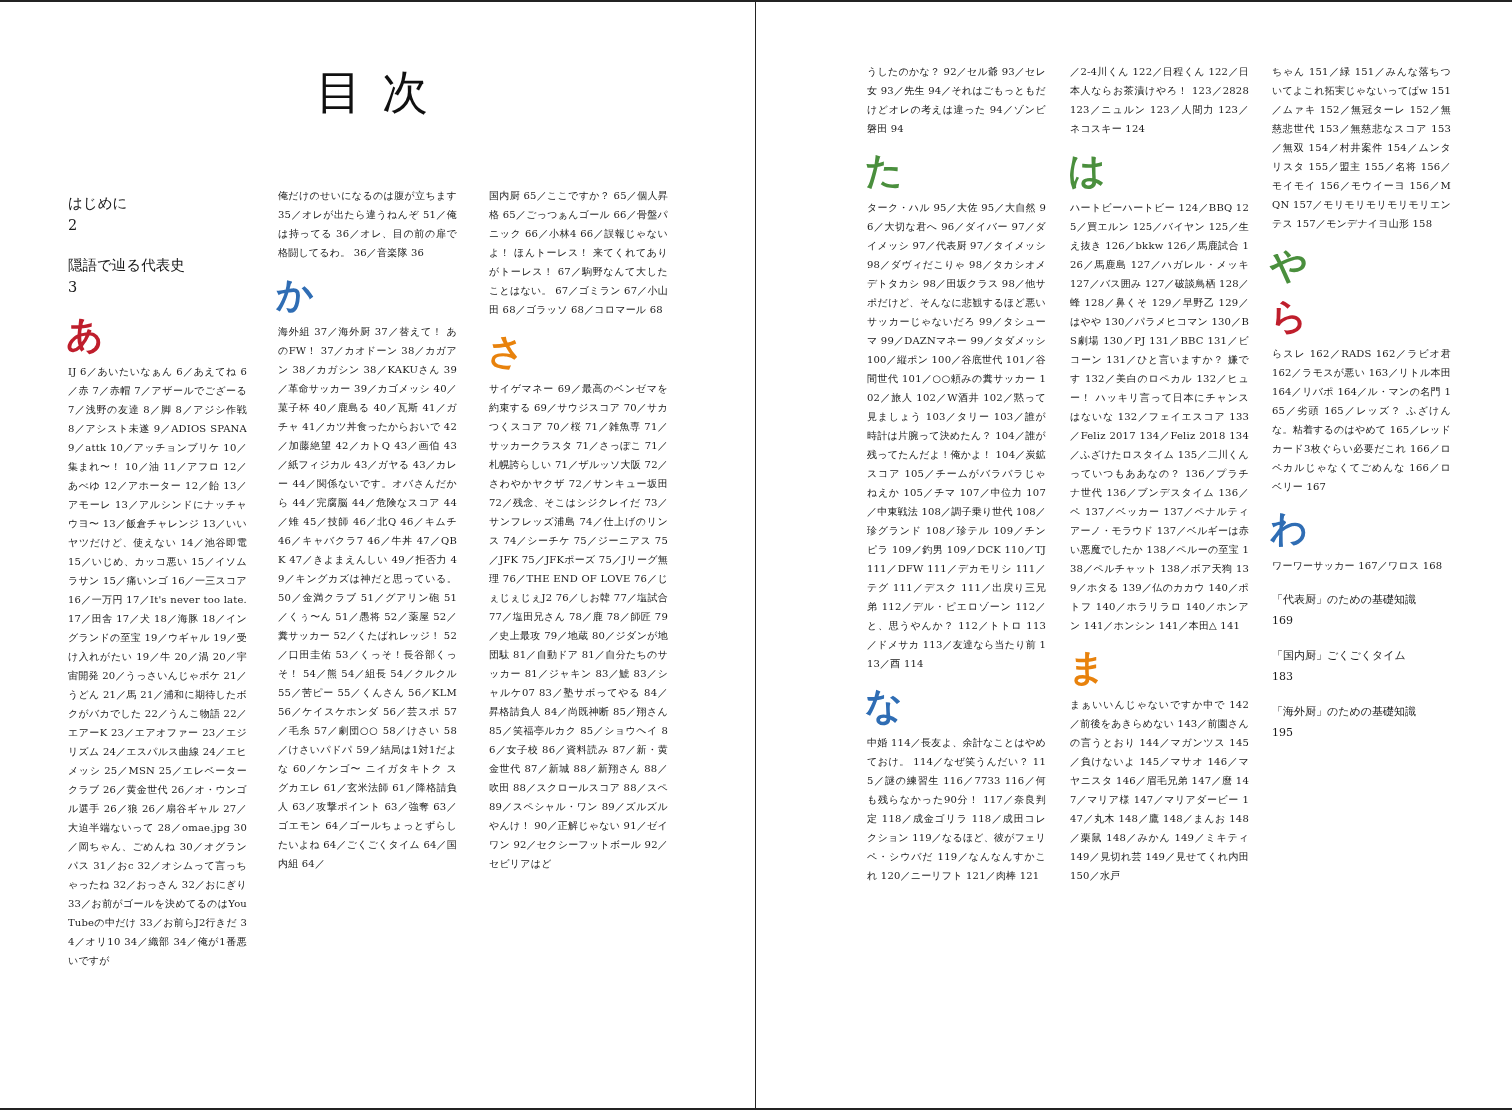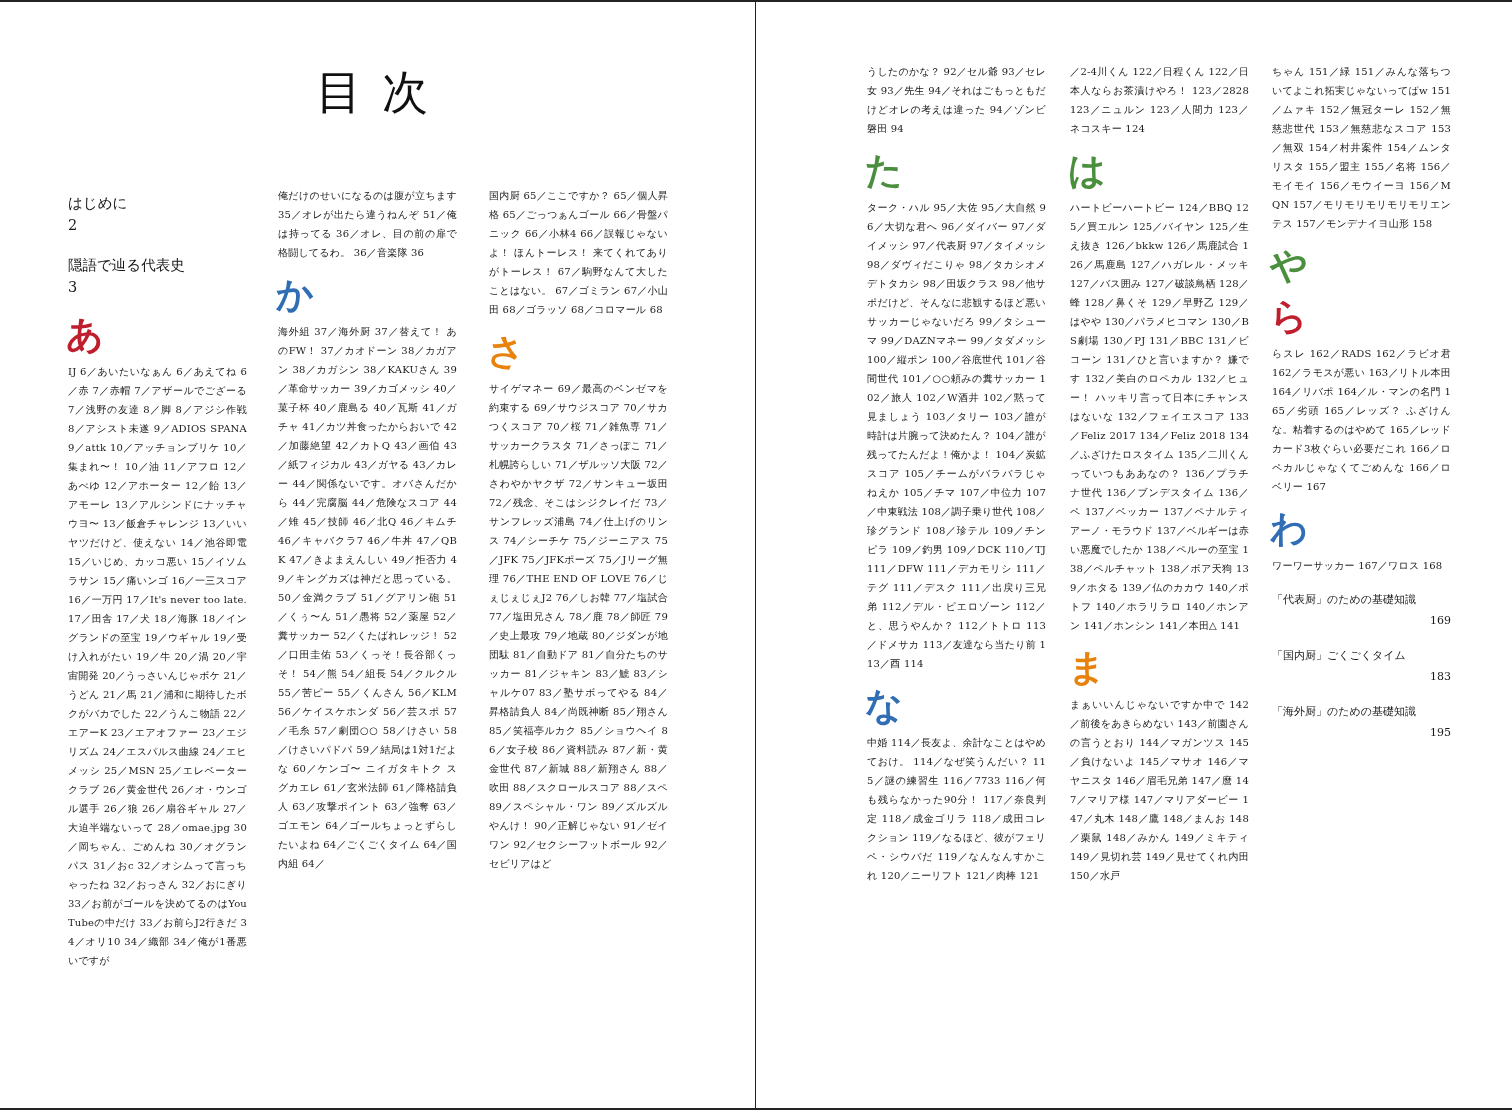--- a/index.html
+++ b/index.html
@@ -55,21 +55,21 @@
   }
   .front-matter { }
   .fm-row {
     display: flex; justify-content: space-between; align-items: baseline;
     font-size: 14.5px; line-height: 22px;
     margin-bottom: 18px;
     flex-direction: column;
   }
   .back-matter { margin-top: 8px; }
   .bm-item { margin-top: 14px; font-size: 11px; line-height: 21px; }
-  .bm-page { text-align: right; }
+  .bm-page { text-align: left; }
 </style>
 </head>
 <body>
 
 <main class="spread">
   <div class="page-divider"></div>
   <h1 class="title">目次</h1>
 
   <div class="col" id="col0">
       <div class="front-matter">

